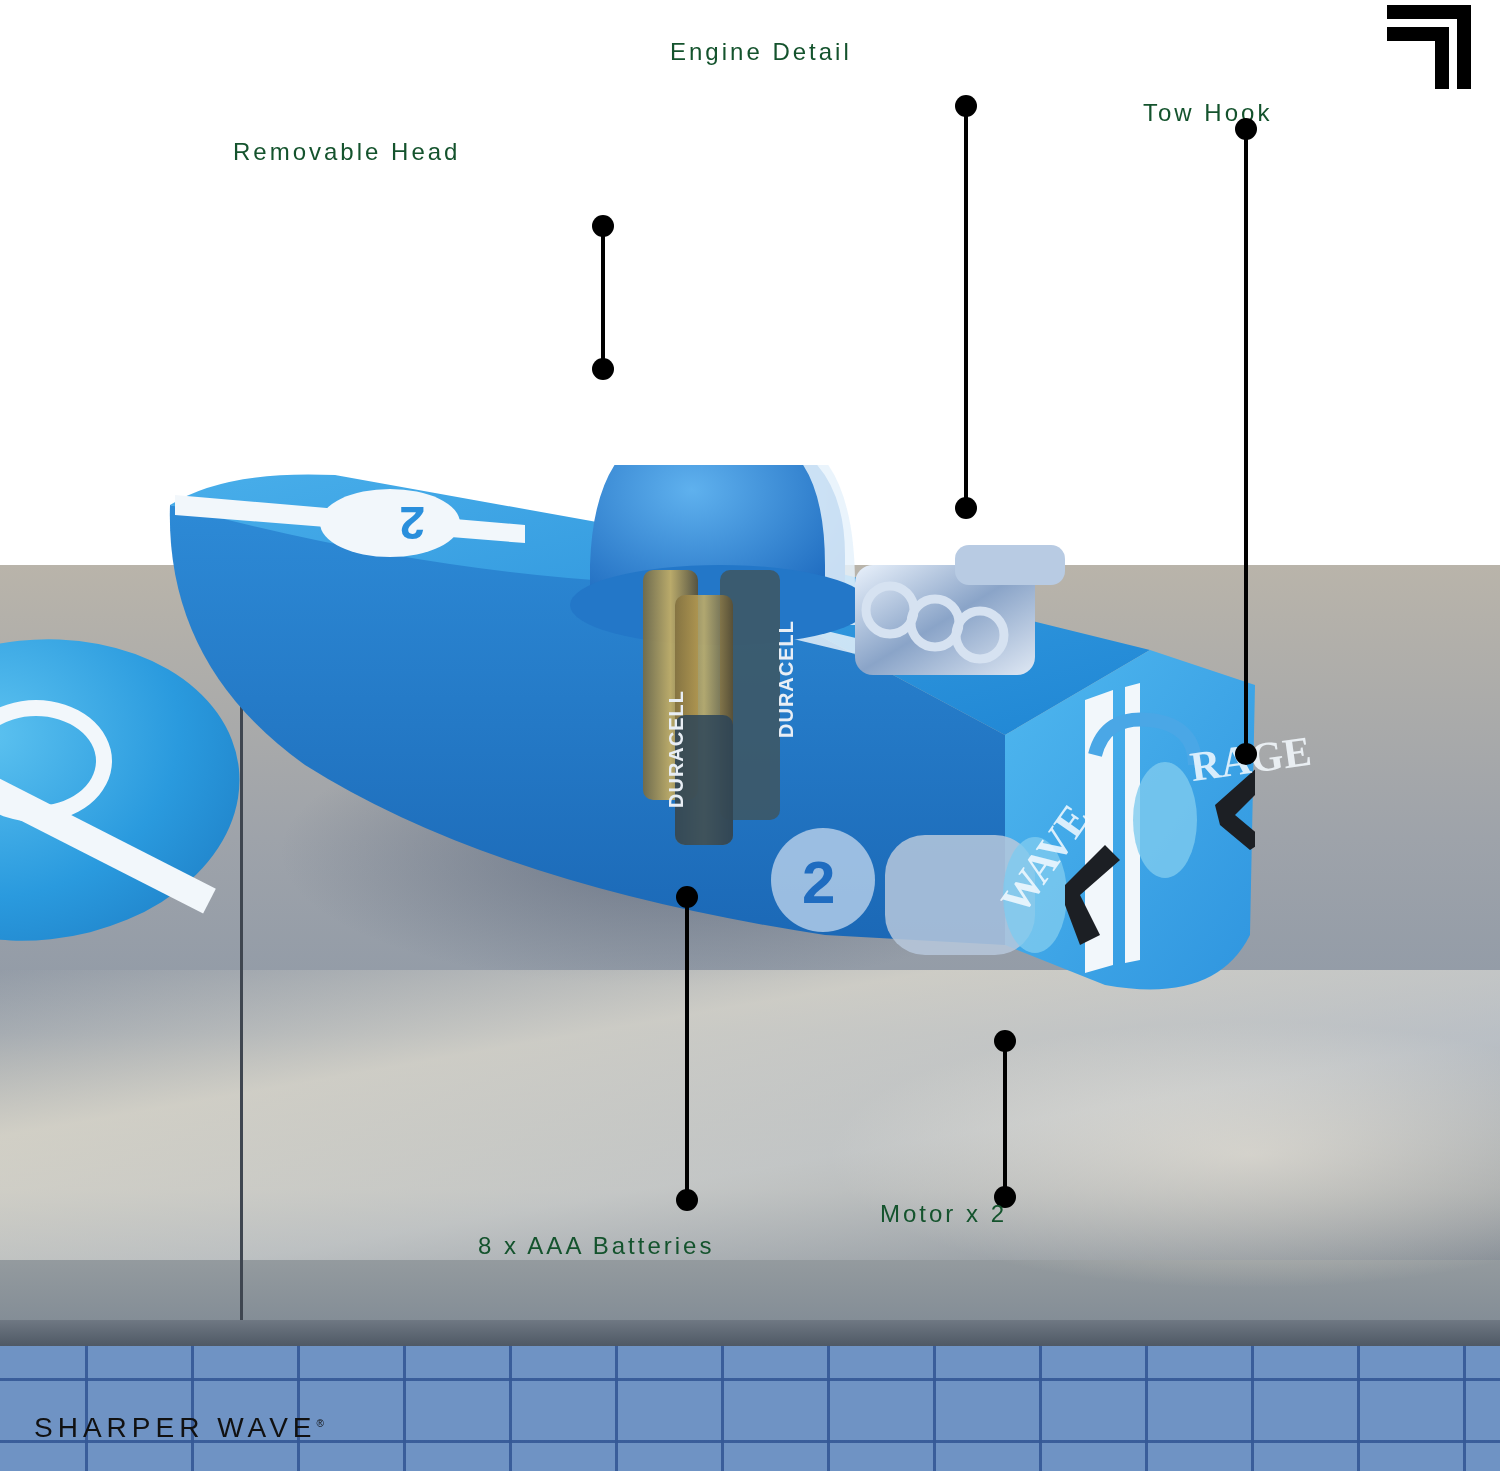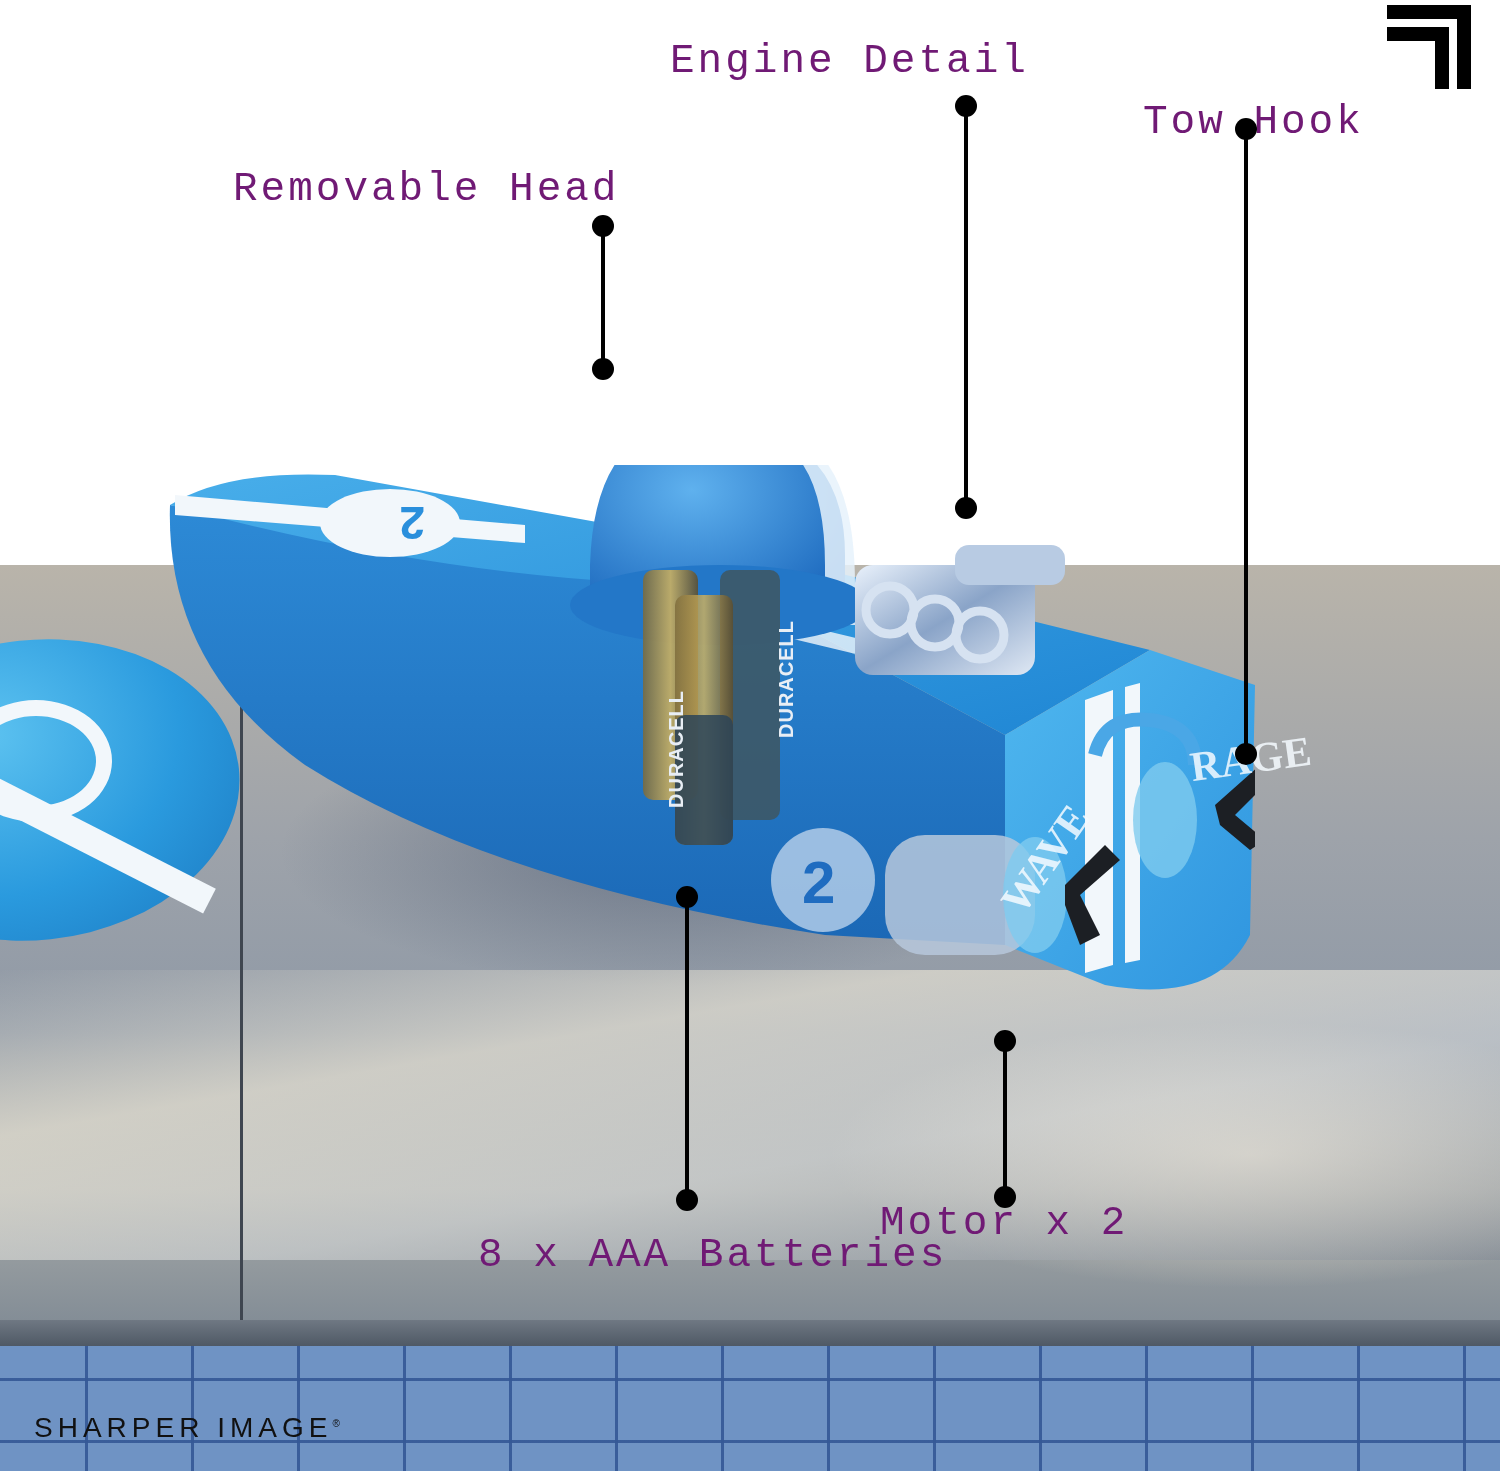--- a/index.html
+++ b/index.html
@@ -27,21 +27,21 @@
   
   .boat-left{left:-170px;top:640px;width:410px;height:300px;border-radius:50%;
     background:radial-gradient(ellipse at 40% 30%,#5cc2f0,#2a9ade 55%,#1b78c0 100%);
     transform:rotate(-6deg);}
   .boat-left-stripe{left:-40px;top:760px;width:280px;height:28px;background:#f2f7fb;transform:rotate(27deg);transform-origin:left;}
   .boat-left-circle{left:-40px;top:700px;width:120px;height:90px;border-radius:50%;border:16px solid #f2f7fb;}
   
   .hull{left:165px;top:465px;width:1090px;height:580px;}
   .hull svg{width:100%;height:100%;}
   
-  .label{font-family:Liberation Mono, monospace;color:#701a75;font-size:41px;letter-spacing:3px;white-space:nowrap;font-weight:300;}
+  .label{font-family:Liberation Sans, sans-serif;color:#14532d;font-size:24px;letter-spacing:3px;white-space:nowrap;font-weight:300;}
   .dot{width:22px;height:22px;border-radius:50%;background:#000;}
   .line{width:4px;background:#000;}
   .logo{left:1387px;top:5px;width:84px;height:84px;}
   .brand{left:34px;top:1412px;font-size:28px;letter-spacing:5px;color:#111;font-family:"Liberation Sans","DejaVu Sans",sans-serif;}
   .brand sup{font-size:10px;letter-spacing:0;}
   .duracell{font-family:"Liberation Sans",sans-serif;font-weight:bold;color:#e8eef5;font-size:20px;letter-spacing:1px;writing-mode:vertical-rl;}
   .wave-text{font-family:"Liberation Serif",serif;font-weight:bold;color:rgba(245,250,255,0.85);font-size:42px;}
 </style>
 </head>
 <body>
@@ -135,21 +135,21 @@
 <div class="abs wave-text" style="left:985px;top:835px;transform:rotate(-55deg);">WAVE</div>
 <div class="abs wave-text" style="left:1190px;top:735px;transform:rotate(-8deg);">RAGE</div>
 
 <div class="abs logo">
   <svg viewBox="0 0 84 84" width="84" height="84">
     <path d="M0 0 H84 V84 H70 V14 H0 Z" fill="#000"></path>
     <path d="M0 22 H62 V84 H48 V36 H0 Z" fill="#000"></path>
   </svg>
 </div>
 
-<div class="abs label" style="left:233px;top:138px;margin-top:28px;">Removable Head</div>
+<div class="abs label" style="left:233px;top:138px;">Removable Head</div>
 <div class="abs dot" style="left:592px;top:215px;"></div>
 <div class="abs line" style="left:601px;top:226px;height:142px;"></div>
 <div class="abs dot" style="left:592px;top:358px;"></div>
 
 <div class="abs label" style="left:670px;top:38px;">Engine Detail</div>
 <div class="abs dot" style="left:955px;top:95px;"></div>
 <div class="abs line" style="left:964px;top:106px;height:402px;"></div>
 <div class="abs dot" style="left:955px;top:497px;"></div>
 
 <div class="abs label" style="left:1143px;top:56px;margin-top:43px;">Tow Hook</div>
@@ -160,13 +160,13 @@
 <div class="abs dot" style="left:676px;top:886px;"></div>
 <div class="abs line" style="left:685px;top:897px;height:304px;"></div>
 <div class="abs dot" style="left:676px;top:1189px;"></div>
 <div class="abs label" style="left:478px;top:1232px;">8 x AAA Batteries</div>
 
 <div class="abs dot" style="left:994px;top:1030px;"></div>
 <div class="abs line" style="left:1003px;top:1041px;height:156px;"></div>
 <div class="abs dot" style="left:994px;top:1186px;"></div>
 <div class="abs label" style="left:880px;top:1200px;">Motor x 2</div>
 
-<div class="abs brand"><span>SHARPER IMAGE</span><sup>®</sup></div>
+<div class="abs brand"><span>SHARPER WAVE</span><sup>®</sup></div>
 
 </body></html>

